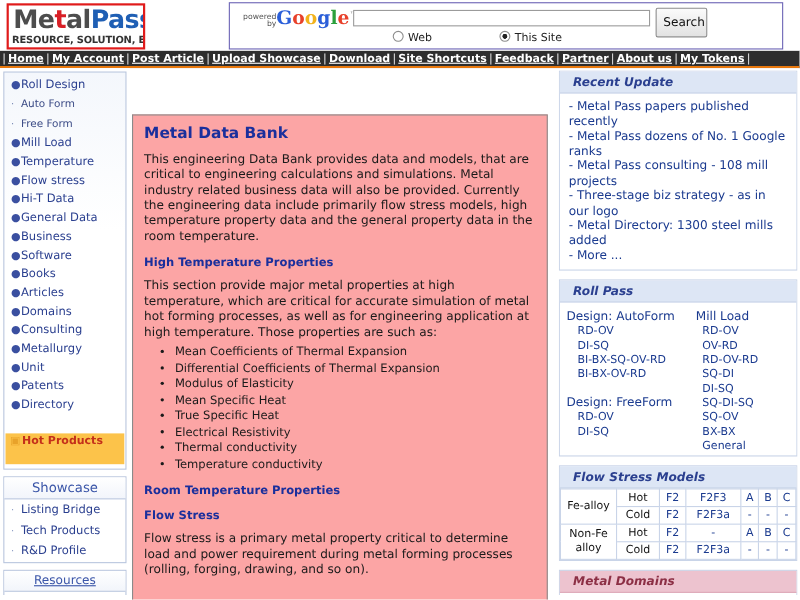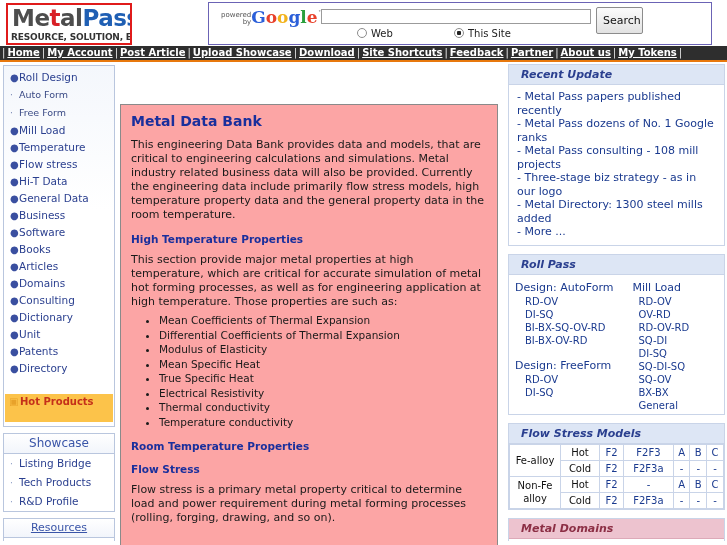--- a/index.html
+++ b/index.html
@@ -213,21 +213,21 @@
         <a class="mi"><span class="b">●</span><span>Temperature</span></a>
         <a class="mi"><span class="b">●</span><span>Flow stress</span></a>
         <a class="mi"><span class="b">●</span><span>Hi-T Data</span></a>
         <a class="mi"><span class="b">●</span><span>General Data</span></a>
         <a class="mi"><span class="b">●</span><span>Business</span></a>
         <a class="mi"><span class="b">●</span><span>Software</span></a>
         <a class="mi"><span class="b">●</span><span>Books</span></a>
         <a class="mi"><span class="b">●</span><span>Articles</span></a>
         <a class="mi"><span class="b">●</span><span>Domains</span></a>
         <a class="mi"><span class="b">●</span><span>Consulting</span></a>
-        <a class="mi"><span class="b">●</span><span>Dictionary</span></a>
+        <a class="mi"><span class="b">●</span><span>Metallurgy</span></a>
         <a class="mi"><span class="b">●</span><span>Unit</span></a>
         <a class="mi"><span class="b">●</span><span>Patents</span></a>
         <a class="mi"><span class="b">●</span><span>Directory</span></a>
         <a class="hot"><span class="ico">▣</span><span>Hot Products</span></a>
       </div>
 
       <div class="panel">
         <div class="panel-head">Showcase</div>
         <a class="sc-item"><span class="b">·</span><span>Listing Bridge</span></a>
         <a class="sc-item"><span class="b">·</span><span>Tech Products</span></a>

